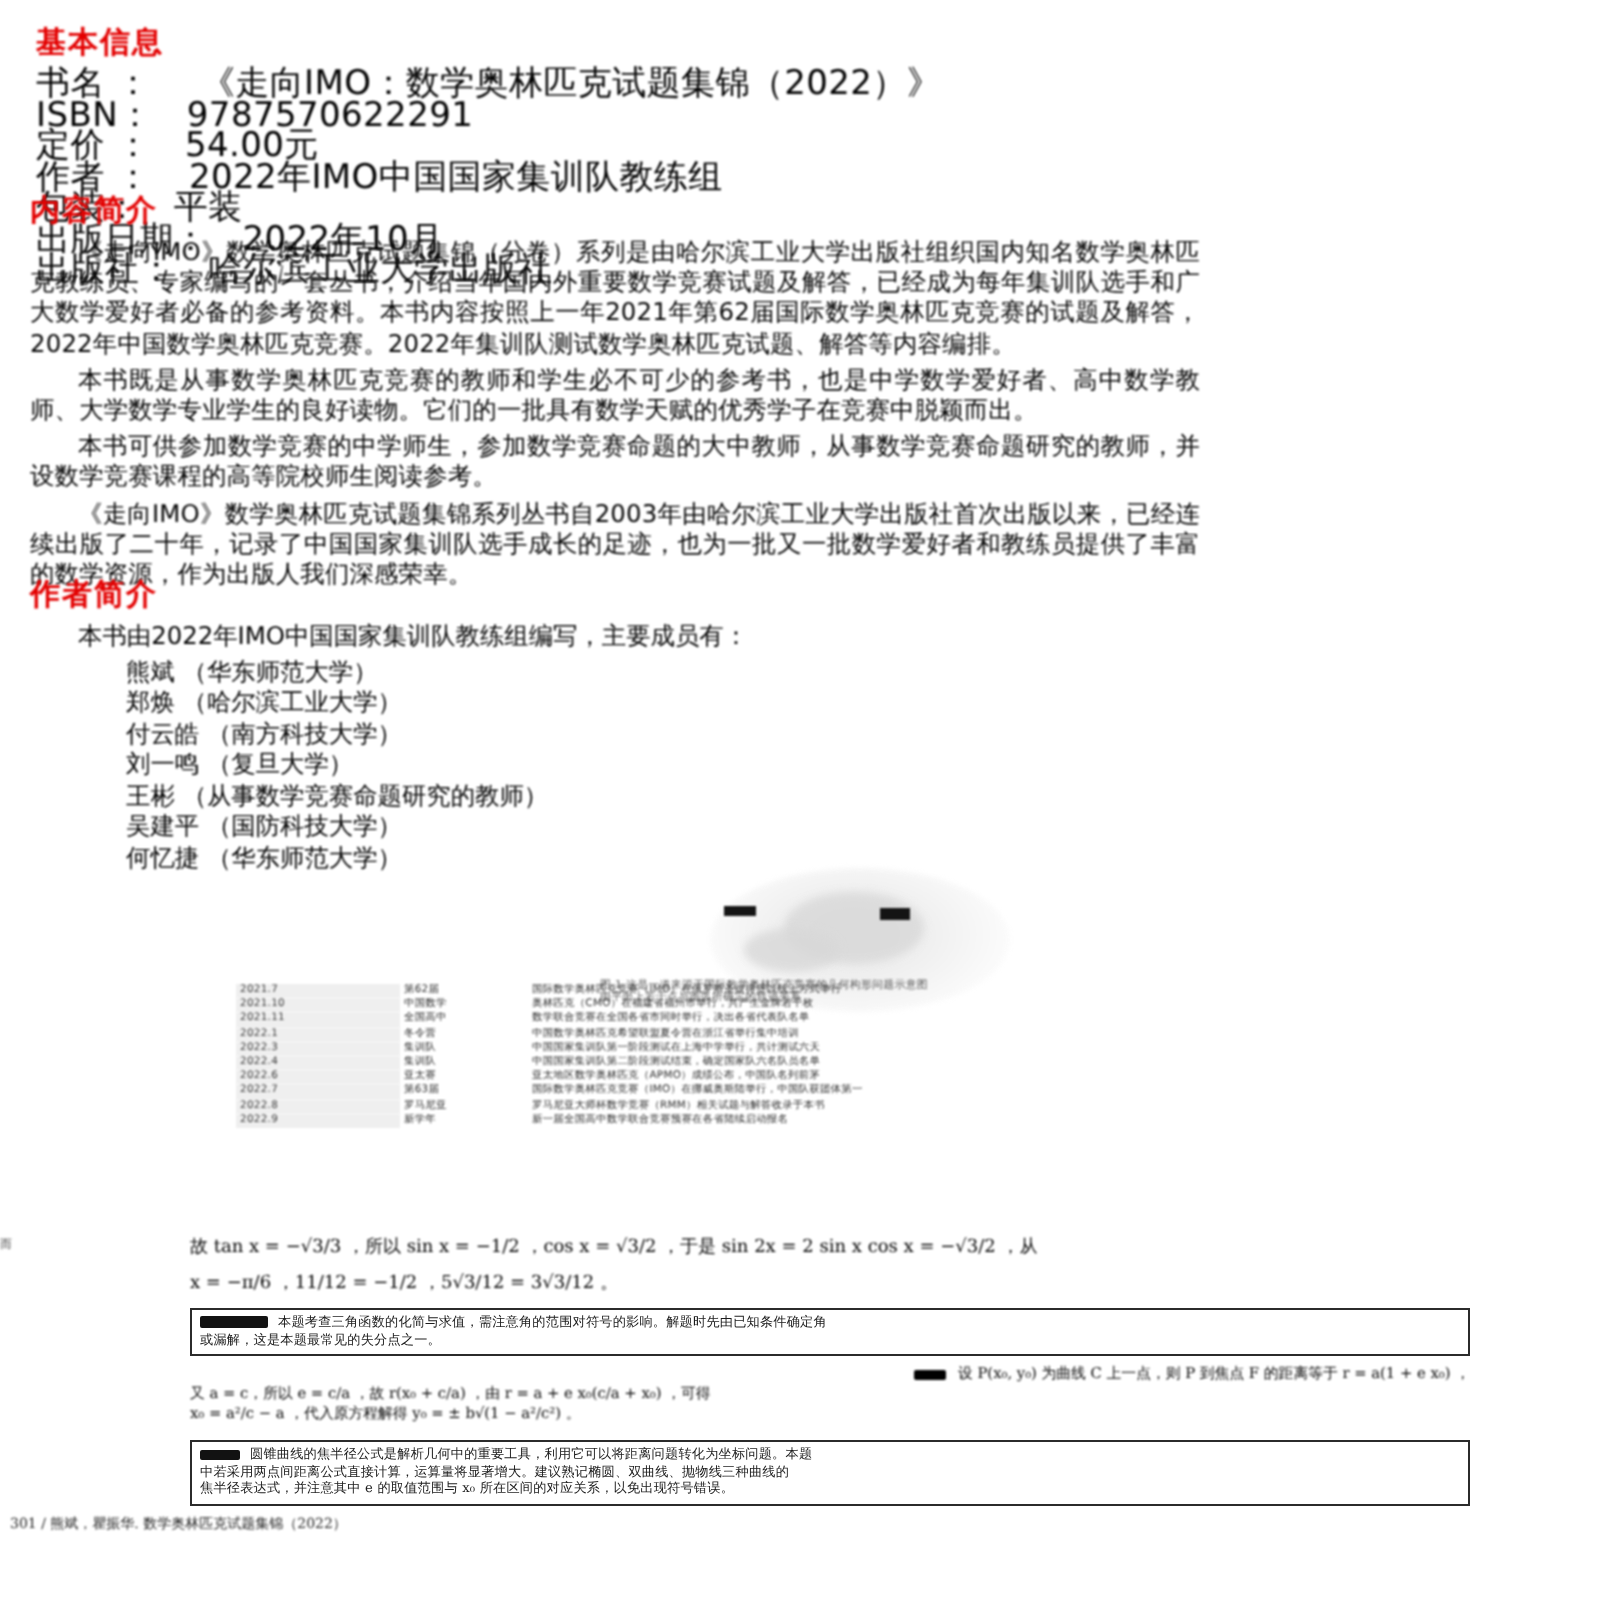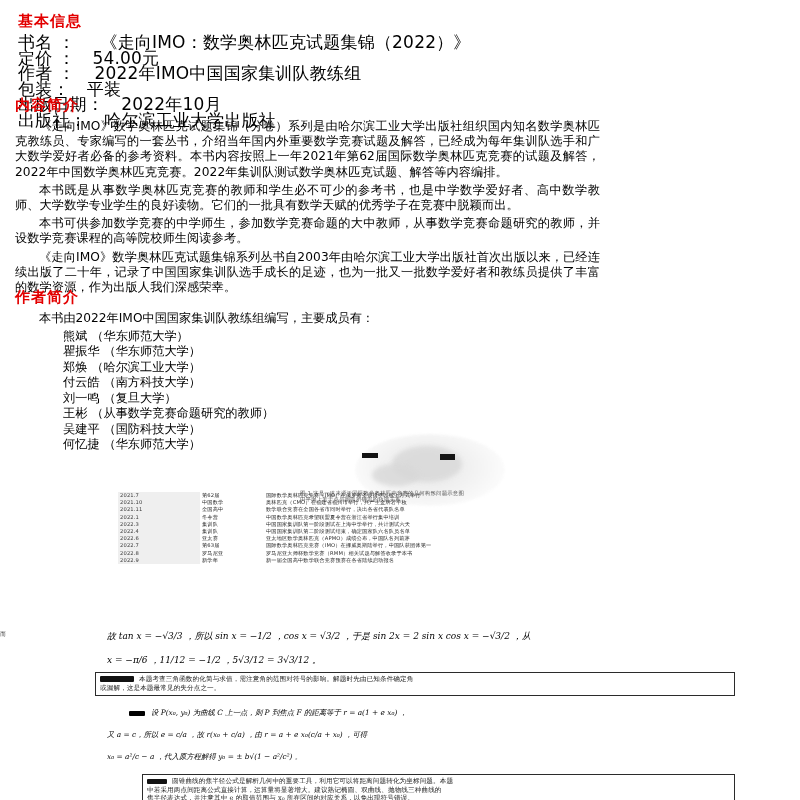--- a/index.html
+++ b/index.html
@@ -109,22 +109,21 @@
   .tbl td.c2{width:60px;}
   .tbl td.c3{width:auto;}
 
   
   #math-area{position:absolute;left:95px;top:618px;width:640px;}
   .math-line{
     font-family:"DejaVu Serif","Liberation Serif",serif;
     font-size:9px;line-height:12px;color:#141414;
     filter:blur(0.55px) contrast(1.2);
     white-space:nowrap;
-    margin:12px;
-    font-style:italic;
+    margin:0;
   }
   .math-center{}
   .math-sm{font-size:7.4px;line-height:10px;}
   .leftnote{
     position:absolute;left:-95px;
     font-size:6px;color:#444;filter:blur(0.5px);
   }
 
   .boxnote{
     border:1px solid #2b2b2b;
@@ -159,20 +158,25 @@
 
 <div class="page">
 
   <section id="basic-info">
     <div class="sec-head">基本信息</div>
     <div class="scan">
       <div class="info-line">
         <span class="k">书名 ：</span>
         <span style="display:inline-block;width:14px"></span>
         <span class="v">《走向IMO：数学奥林匹克试题集锦（2022）》</span>
+      </div>
+      <div class="info-line">
+        <span class="k">ISBN：</span>
+        <span style="display:inline-block;width:6px"></span>
+        <span class="v">9787570622291</span>
       </div>
       <div class="info-line">
         <span class="k">定价 ：</span>
         <span style="display:inline-block;width:6px"></span>
         <span class="v">54.00元</span>
       </div>
       <div class="info-line">
         <span class="k">作者 ：</span>
         <span style="display:inline-block;width:8px"></span>
         <span class="v">2022年IMO中国国家集训队教练组</span>
@@ -204,24 +208,20 @@
       <p class="para">《走向IMO》数学奥林匹克试题集锦系列丛书自2003年由哈尔滨工业大学出版社首次出版以来，已经连续出版了二十年，记录了中国国家集训队选手成长的足迹，也为一批又一批数学爱好者和教练员提供了丰富的数学资源，作为出版人我们深感荣幸。</p>
     </div>
   </section>
 
   <section id="author-intro">
     <div class="sec-head">作者简介</div>
     <div class="scan">
       <p class="author-lead">本书由2022年IMO中国国家集训队教练组编写，主要成员有：</p>
       <p class="author-item">
         <span>熊斌</span>
-        <span>（华东师范大学）</span>
-      </p>
-      <p class="author-item">
-        <span>瞿振华</span>
         <span>（华东师范大学）</span>
       </p>
       <p class="author-item">
         <span>郑焕</span>
         <span>（哈尔滨工业大学）</span>
       </p>
       <p class="author-item">
         <span>付云皓</span>
         <span>（南方科技大学）</span>
       </p>
@@ -323,28 +323,28 @@
     <p class="math-line math-center" style="margin-top:6px;margin-bottom:6px;">x = −π/6 ，11/12 = −1/2 ，5√3/12 = 3√3/12 。</p>
 
     <div class="boxnote">
       <div class="bn-line">
         <span class="tag"></span><span>本题考查三角函数的化简与求值，需注意角的范围对符号的影响。解题时先由已知条件确定角</span>
       </div>
       <div class="bn-line">或漏解，这是本题最常见的失分点之一。</div>
     </div>
 
     <div style="margin-top:3px;">
-      <div class="math-line math-sm" style="padding-left:22px;">
+      <div class="math-line math-sm" style="padding-left:22px;text-align:right;">
         <span class="para-mark"></span><span>设 P(x₀, y₀) 为曲线 C 上一点，则 P 到焦点 F 的距离等于 r = a(1 + e x₀) ，</span>
       </div>
       <div class="math-line math-sm">又 a = c，所以 e = c/a ，故 r(x₀ + c/a) ，由 r = a + e x₀(c/a + x₀) ，可得</div>
       <div class="math-line math-sm math-center">x₀ = a²/c − a ，代入原方程解得 y₀ = ± b√(1 − a²/c²) 。</div>
     </div>
 
-    <div class="boxnote" style="margin-top:8px;margin-left:47px;">
+    <div class="boxnote" style="margin-top:8px;">
       <div class="bn-line">
         <span class="tag tag-sm"></span><span>圆锥曲线的焦半径公式是解析几何中的重要工具，利用它可以将距离问题转化为坐标问题。本题</span>
       </div>
       <div class="bn-line">中若采用两点间距离公式直接计算，运算量将显著增大。建议熟记椭圆、双曲线、抛物线三种曲线的</div>
       <div class="bn-line">焦半径表达式，并注意其中 e 的取值范围与 x₀ 所在区间的对应关系，以免出现符号错误。</div>
     </div>
 
     <div class="footer-line" style="margin-left:-90px;">301 / 熊斌，瞿振华. 数学奥林匹克试题集锦（2022）</div>
   </div>
 

